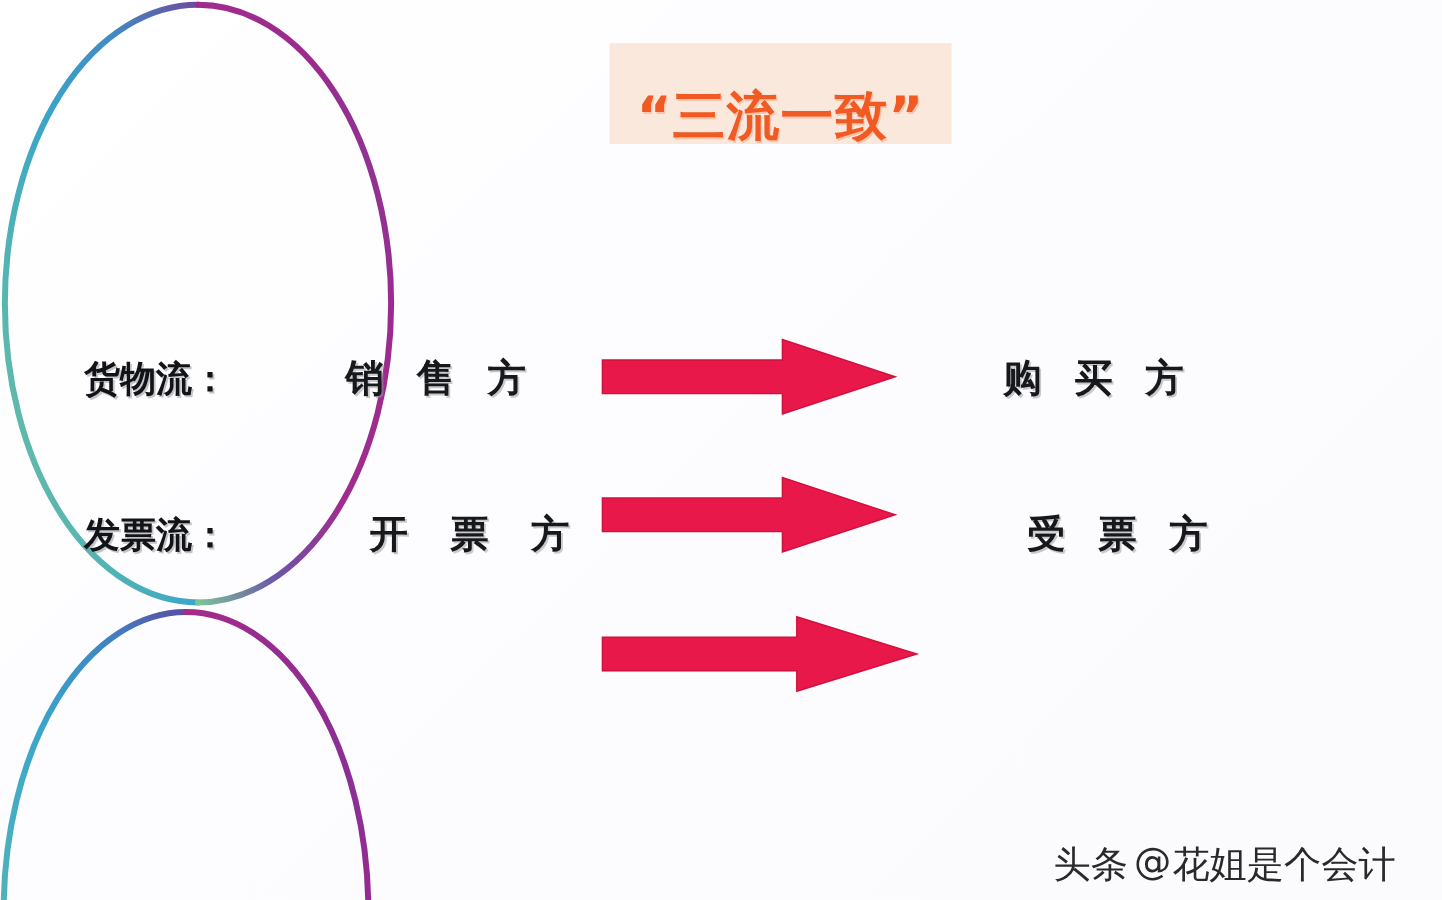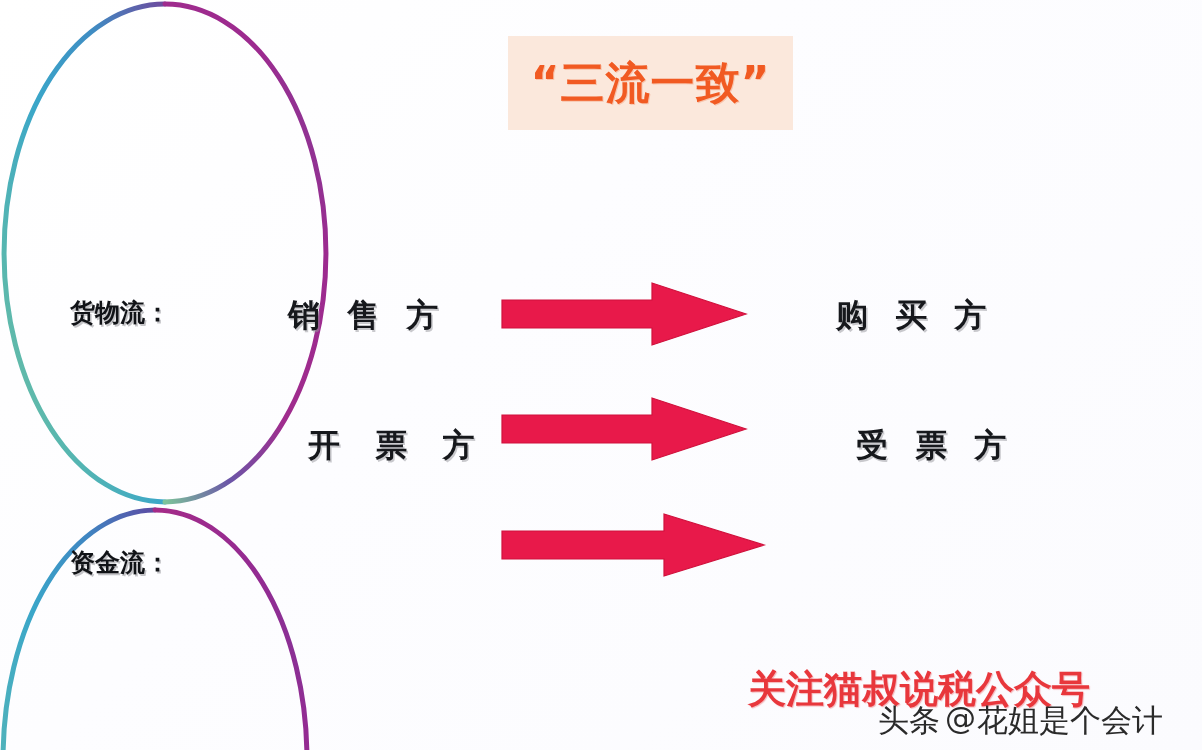--- a/index.html
+++ b/index.html
@@ -21,24 +21,24 @@
     background: linear-gradient(135deg, #ffffff 0%, #fdfdff 40%, #fbfbfe 100%);
     overflow: hidden;
   }
 
   
   #title-banner {
     position: absolute;
     left: 508px;
     top: 36px;
     width: 285px;
-    height: 94px;
+    height: 84px;
     background: #fbe8dc;
     display: flex;
-    align-items: center;
+    align-items: flex-end;
     justify-content: center;
   }
   #title-text {
     font-family: "DejaVu Sans", "Liberation Sans", sans-serif;
     font-size: 44px;
     font-weight: bold;
     color: #f15a22;
     letter-spacing: 1px;
     line-height: 1;
     text-shadow: 1px 1px 0 rgba(241,90,34,0.25);
@@ -50,21 +50,21 @@
     position: absolute;
     pointer-events: none;
   }
   #ellipse-left-wrap { left: 200px; top: 168px; width: 330px; height: 506px; }
   #ellipse-right-wrap { left: 760px; top: 168px; width: 320px; height: 506px; }
 
   
   .flow-label {
     position: absolute;
     font-family: "DejaVu Sans", "Liberation Sans", sans-serif;
-    font-size: 25px;
+    font-size: 30px;
     font-weight: bold;
     color: #111317;
     letter-spacing: 0px;
     white-space: nowrap;
     text-shadow: 1.5px 1.5px 0 rgba(150,150,155,0.55);
   }
   #flow-label-0 { left: 70px; top: 296px; }
   #flow-label-1 { left: 70px; top: 426px; }
   #flow-label-2 { left: 70px; top: 546px; }
 
@@ -172,39 +172,38 @@
           <stop offset="76%" stop-color="#6b56a8"></stop>
           <stop offset="100%" stop-color="#7cc39a"></stop>
         </linearGradient>
       </defs>
       <path d="M155,4 A152,249 0 0 0 155,502" fill="none" stroke="url(#gradRightA)" stroke-width="5" stroke-linecap="round"></path>
       <path d="M155,4 A152,249 0 0 1 155,502" fill="none" stroke="url(#gradRightB)" stroke-width="5" stroke-linecap="round"></path>
     </svg>
   </div>
 
   <div class="flow-label" id="flow-label-0">货物流：</div>
-  <div class="flow-label" id="flow-label-2">资金流：</div>
+  <div class="flow-label" id="flow-label-1">发票流：</div>
 
   <div class="party" id="left-party-0">销 售 方</div>
   <div class="party" id="left-party-1">开 票 方</div>
 
   <div class="party" id="right-party-0">购 买 方</div>
   <div class="party" id="right-party-1">受 票 方</div>
 
   <svg class="arrow-svg" id="arrow-0" viewBox="0 0 250 66">
     <polygon points="2,19 152,19 152,2 246,33 152,64 152,47 2,47" fill="#e8194a" stroke="#d0113c" stroke-width="1.2"></polygon>
   </svg>
   <svg class="arrow-svg" id="arrow-1" viewBox="0 0 250 66">
     <polygon points="2,19 152,19 152,2 246,33 152,64 152,47 2,47" fill="#e8194a" stroke="#d0113c" stroke-width="1.2"></polygon>
   </svg>
   <svg class="arrow-svg" id="arrow-2" viewBox="0 0 268 66">
     <polygon points="2,19 164,19 164,2 264,33 164,64 164,47 2,47" fill="#e8194a" stroke="#d0113c" stroke-width="1.2"></polygon>
   </svg>
 
-  <div id="promo-text">关注猫叔说税公众号</div>
 
   <div id="watermark">
     <span id="watermark-brand">头条</span>
     <span id="watermark-at">@</span>
     <span id="watermark-handle">花姐是个会计</span>
   </div>
 
 </div>
 
 </body></html>

